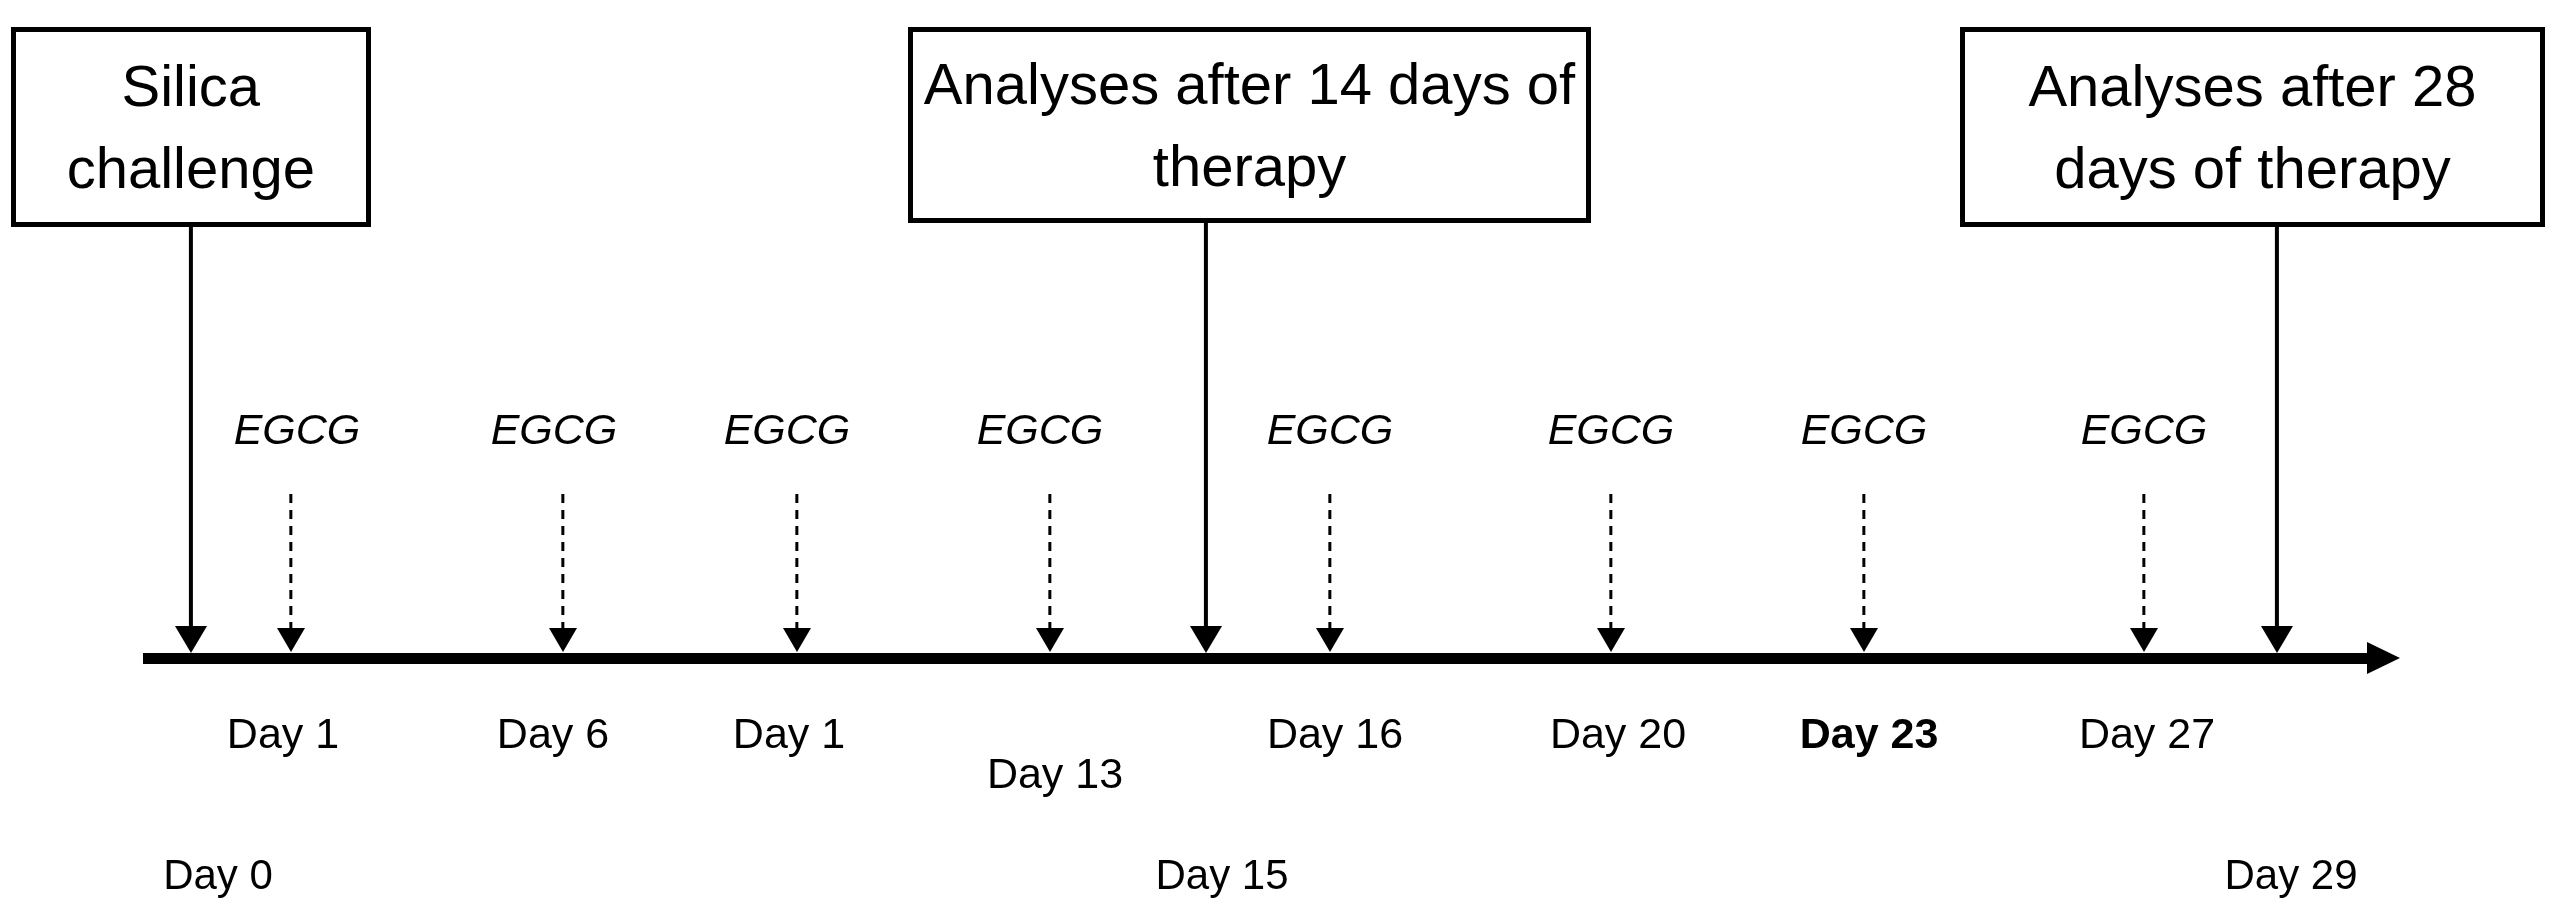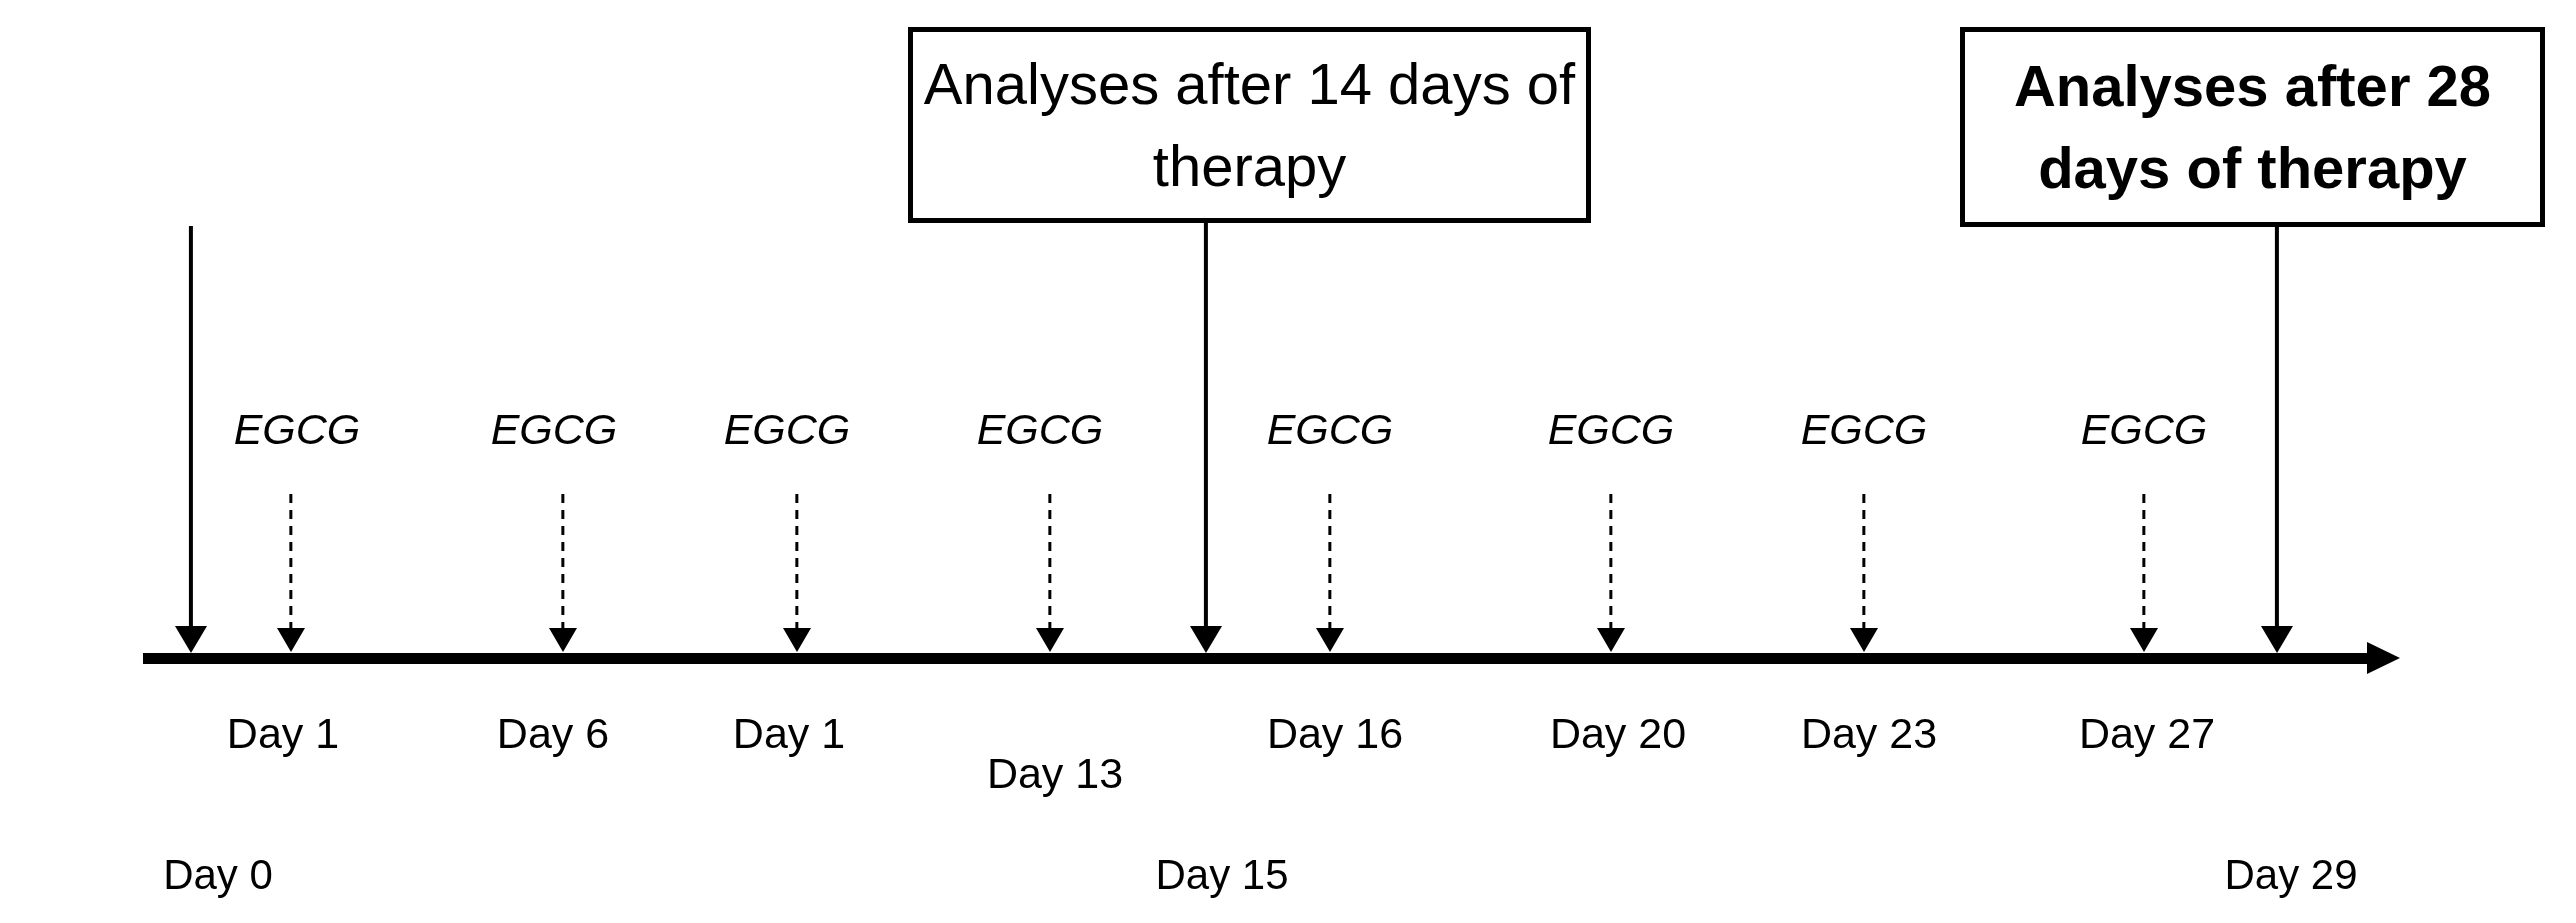--- a/index.html
+++ b/index.html
@@ -42,22 +42,23 @@
   .milestone{
     position:absolute; transform:translateX(-50%);
     font-size:42px; white-space:nowrap;margin-top:10px;
   }
 </style>
 </head>
 <body>
 
 <div class="figure">
 
+  <div class="box" style="left:10.8px; top:27px; width:360px; height:200px;">Silica challenge</div>
   <div class="box" style="left:908px; top:27px; width:683px; height:196px;">Analyses after 14 days of therapy</div>
-  <div class="box" style="left:1960px; top:27px; width:585px; height:200px;font-weight:bold;">Analyses after 28 days of therapy</div>
+  <div class="box" style="left:1960px; top:27px; width:585px; height:200px;">Analyses after 28 days of therapy</div>
 
   <div class="vline" style="left:191px; top:226px; height:401px;"></div>
   <div class="ahead big" style="left:191px; top:626px;"></div>
 
   <div class="vline" style="left:1206px; top:223px; height:405px;"></div>
   <div class="ahead big" style="left:1206px; top:626px;"></div>
 
   <div class="vline" style="left:2277px; top:226px; height:401px;"></div>
   <div class="ahead big" style="left:2277px; top:626px;"></div>
 
@@ -90,21 +91,21 @@
   <div class="daylabel" style="left:1335px; top:709px;">Day 16</div>
 
   <div class="egcg" style="left:1611px; top:405px;">EGCG</div>
   <div class="dline" style="left:1611px; top:494px; height:135px;"></div>
   <div class="ahead" style="left:1611px; top:628px;"></div>
   <div class="daylabel" style="left:1618px; top:709px;">Day 20</div>
 
   <div class="egcg" style="left:1864px; top:405px;">EGCG</div>
   <div class="dline" style="left:1864px; top:494px; height:135px;"></div>
   <div class="ahead" style="left:1864px; top:628px;"></div>
-  <div class="daylabel" style="left:1869px; top:709px;">Day 23</div>
+  <div class="daylabel" style="left:1869px; top:709px;font-weight:bold;">Day 23</div>
 
   <div class="egcg" style="left:2144px; top:405px;">EGCG</div>
   <div class="dline" style="left:2144px; top:494px; height:135px;"></div>
   <div class="ahead" style="left:2144px; top:628px;"></div>
   <div class="daylabel" style="left:2147px; top:709px;">Day 27</div>
 
   <div class="milestone" style="left:218px; top:841px;">Day 0</div>
   <div class="milestone" style="left:1222px; top:841px;">Day 15</div>
   <div class="milestone" style="left:2291px; top:841px;">Day 29</div>
 

